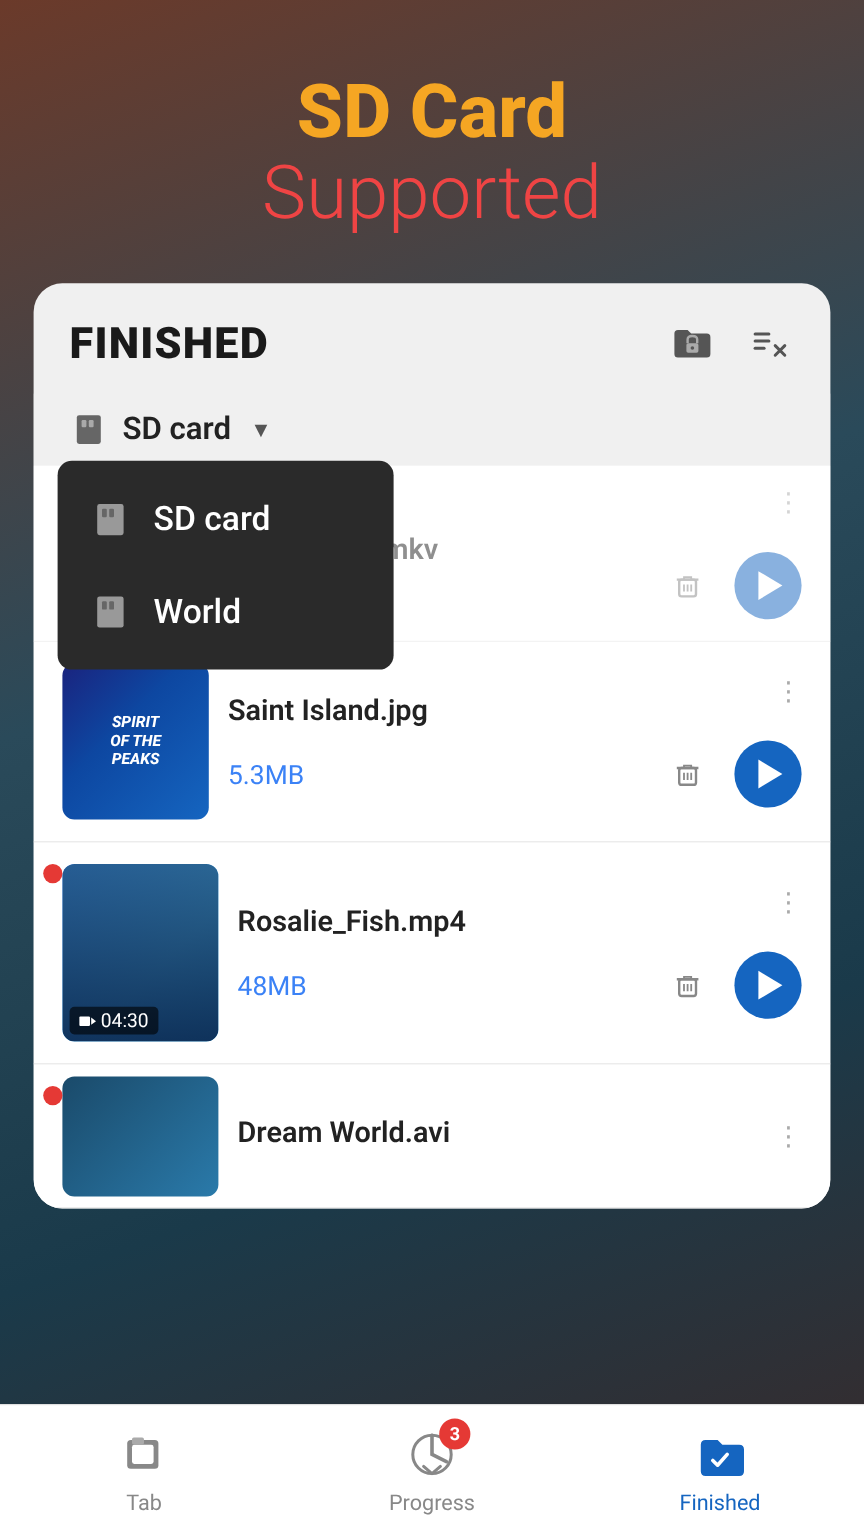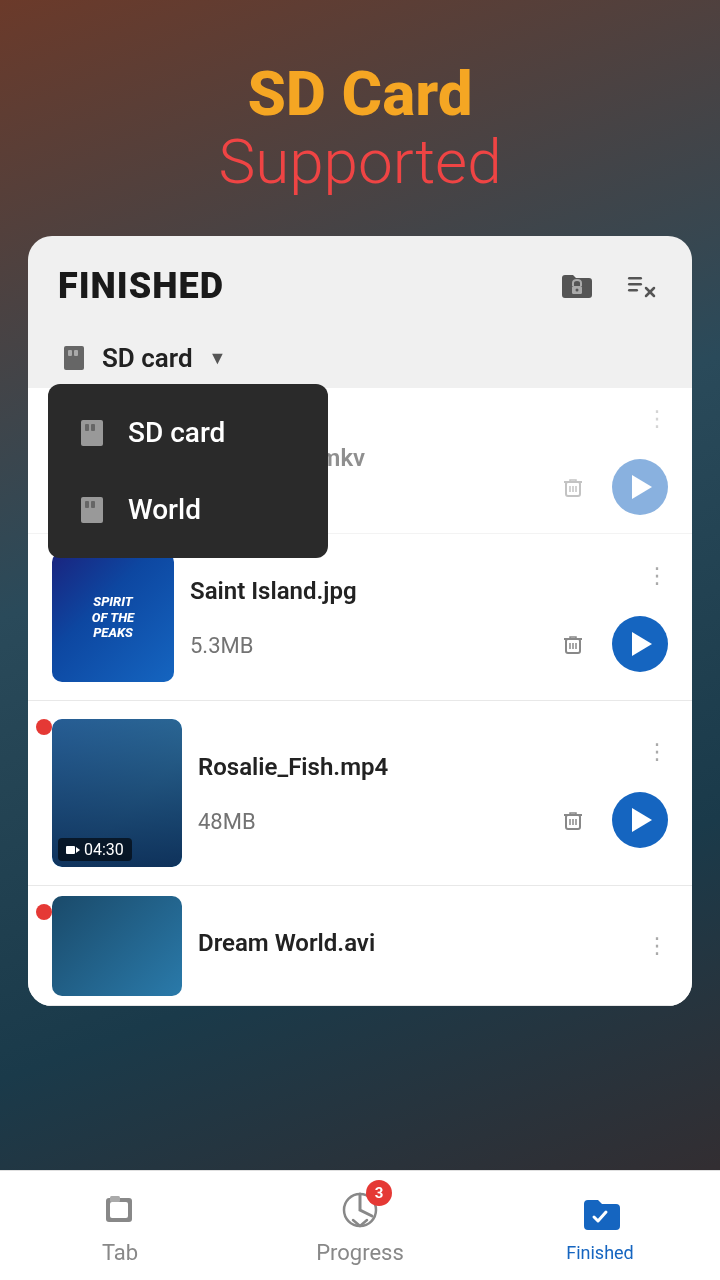--- a/index.html
+++ b/index.html
@@ -183,21 +183,21 @@
       padding: 4px 0;
     }
     .file-name {
       font-size: 24px;
       font-weight: 600;
       color: #222;
       margin-bottom: 6px;
     }
     .file-size {
       font-size: 22px;
-      color: #737373;
+      color: #3b82f6;
       margin-top: 28px;
     }
     .file-actions {
       display: flex;
       flex-direction: column;
       align-items: flex-end;
       gap: 28px;
     }
     .more-icon {
       color: #aaa;
@@ -260,21 +260,21 @@
     }
     .tab-icon {
       width: 48px;
       height: 48px;
       display: flex;
       align-items: center;
       justify-content: center;
       position: relative;
     }
     .tab-label {
-      font-size: 22px;
+      font-size: 18px;
       color: #888;
     }
     .tab-label-active {
       font-size: 18px;
       color: #1565c0;
     }
     .tab-badge {
       position: absolute;
       top: -6px;
       right: -8px;

